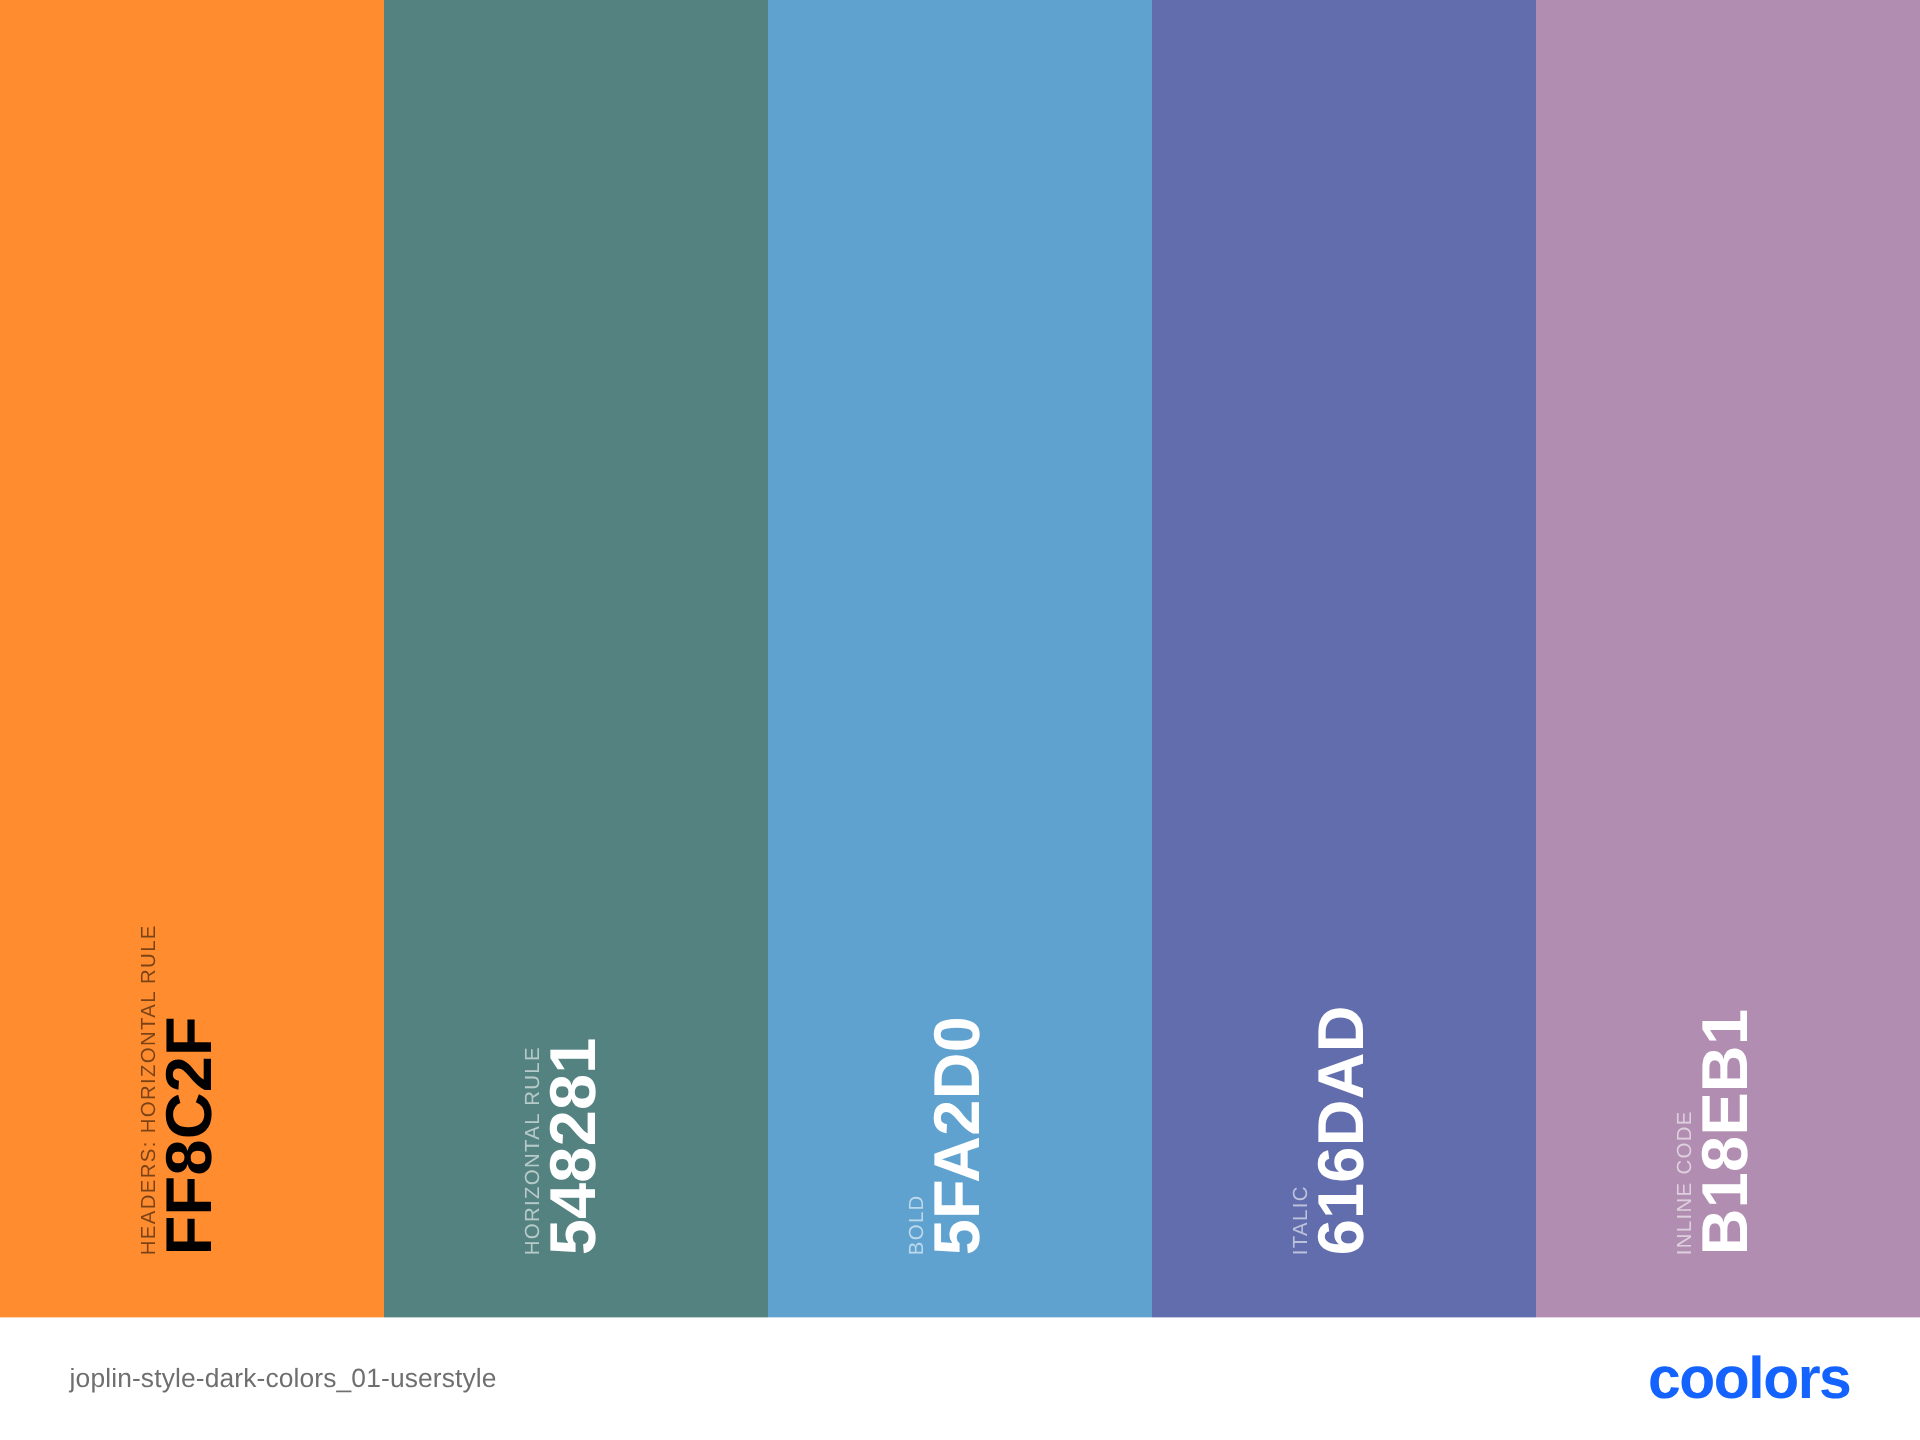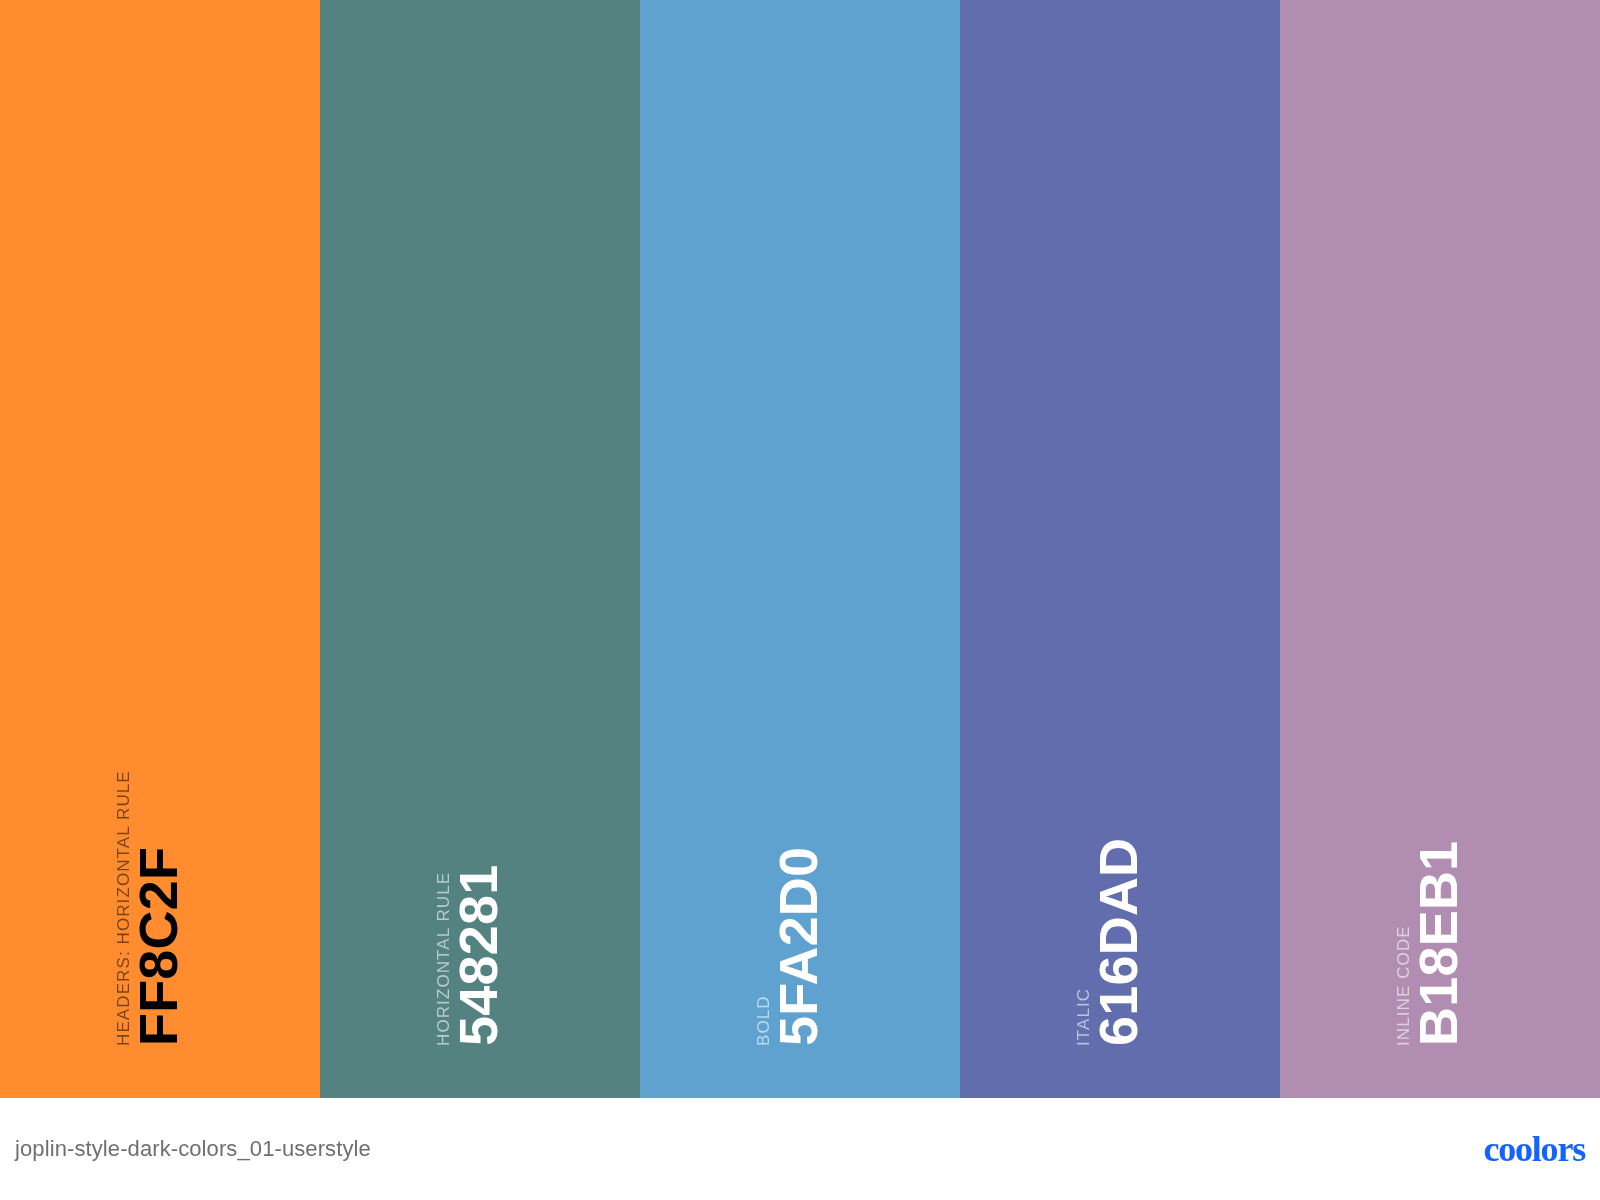--- a/index.html
+++ b/index.html
@@ -84,38 +84,38 @@
   #footer {
     position: absolute;
     left: 0;
     top: 1098px;
     width: 1600px;
     height: 102px;
     background: #ffffff;
     display: flex;
     align-items: center;
     justify-content: space-between;
-    padding: 0 15px;
+    padding: 0 58px;
   }
 
   #footer-title {
     font-size: 22px;
     font-weight: 400;
     color: #6f6f6f;
     letter-spacing: 0.1px;
   }
 
   #brand-logo {
     display: flex;
     align-items: center;
-    font-size: 36px;
+    font-size: 49px;
     font-weight: 800;
     letter-spacing: -1.2px;
     color: #1463FF;
-    font-family: Liberation Serif, serif;
+    font-family: Liberation Sans, sans-serif;
   }
 </style>
 </head>
 <body>
 
 <div id="page">
 
   <div id="palette">
       <div class="swatch dark-text" style="background: rgb(255, 140, 47);">
         <div class="swatch-text">

